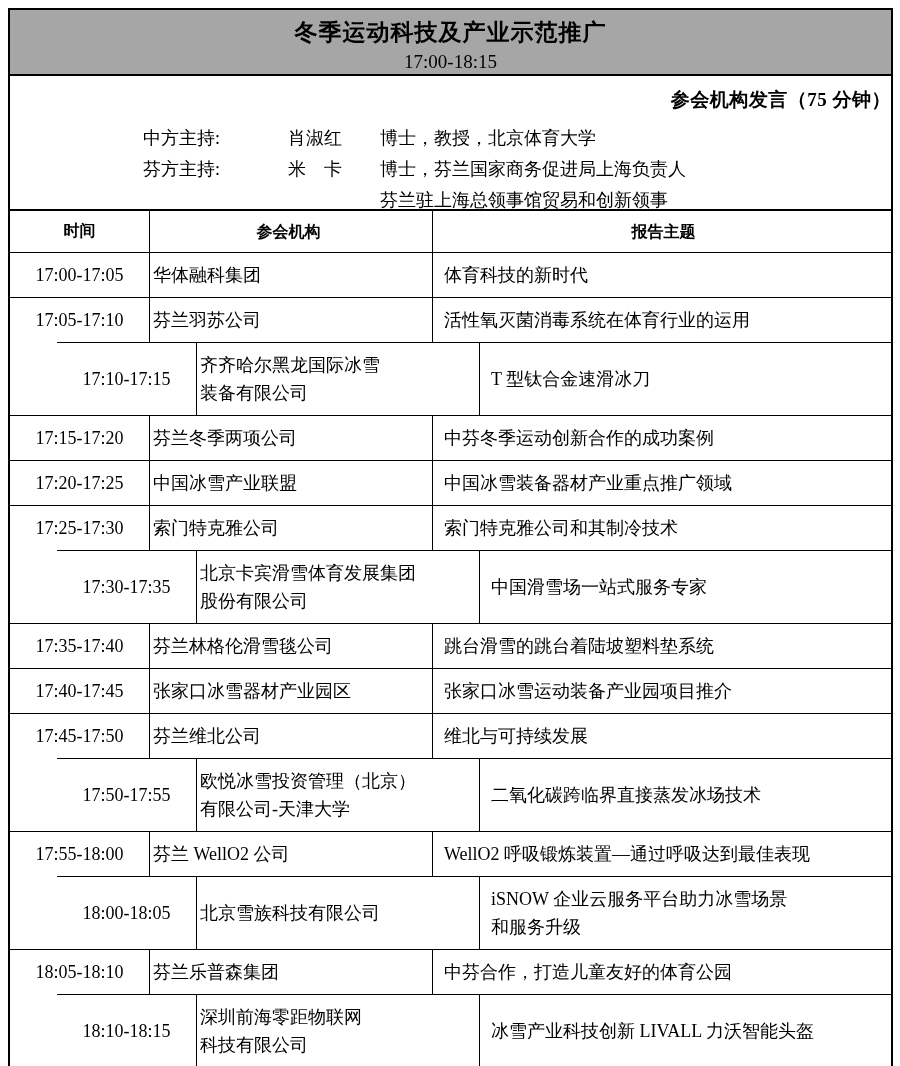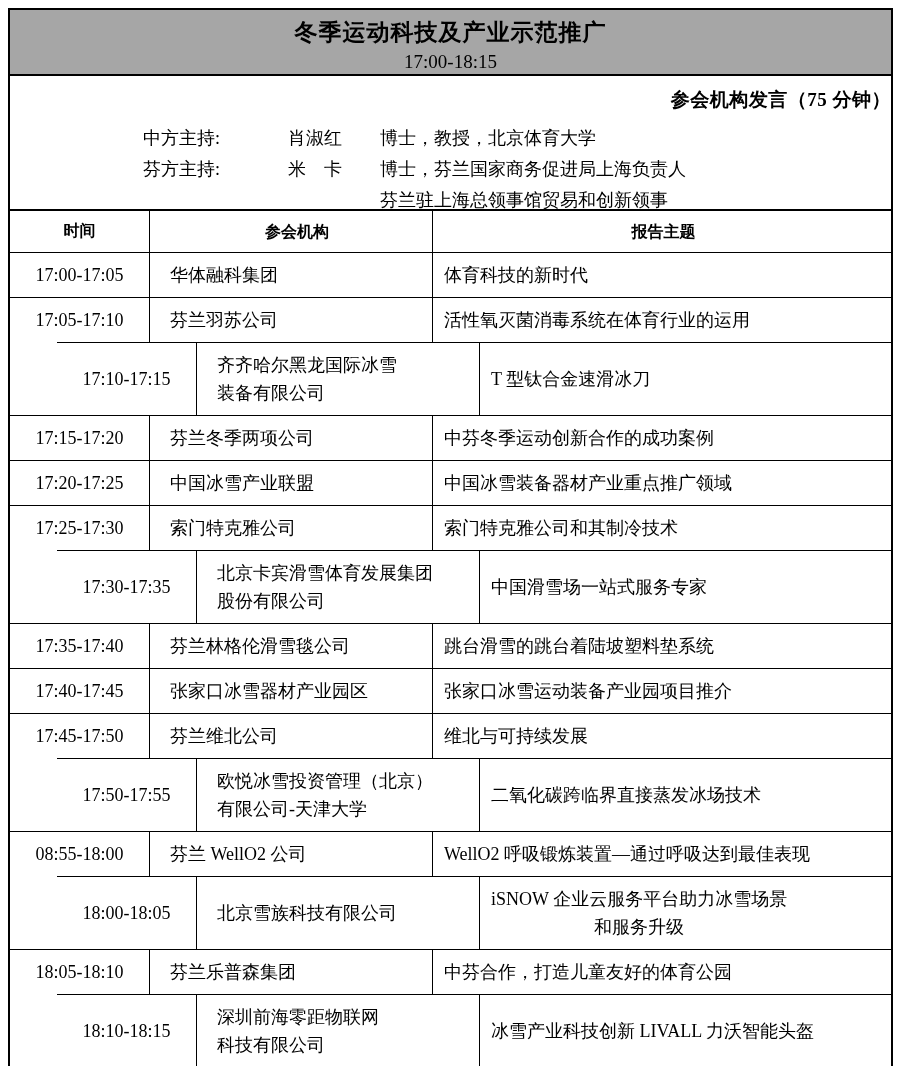--- a/index.html
+++ b/index.html
@@ -41,22 +41,22 @@
   .host-cont  { padding-left: 370px; font-size: 18px; line-height: 31px; }
 
   
   .thead { display: flex; height: 41px; font-weight: bold; font-size: 16px; }
   .thead .cell { display: flex; align-items: center; justify-content: center; }
   .trow { display: flex; border-top: 1.5px solid #000; font-size: 18px; }
   .row-s { height: 45px; }
   .row-d { height: 73px; margin-left: 47px; }
   .cell { display: flex; align-items: center; }
   .col-time  { width: 139px; justify-content: center; text-align: center; }
-  .col-org   { width: 283px; border-left: 1.5px solid #000; padding: 4px 8px 4px 20px; white-space: pre-line; line-height: 28px; }
-  .col-topic { flex: 1;      border-left: 1.5px solid #000; padding: 4px 8px 4px 11px; white-space: pre-line; line-height: 28px; text-align: center; }
+  .col-org   { width: 283px; border-left: 1.5px solid #000; padding: 4px 8px 4px 3px; white-space: pre-line; line-height: 28px; }
+  .col-topic { flex: 1;      border-left: 1.5px solid #000; padding: 4px 8px 4px 11px; white-space: pre-line; line-height: 28px; }
 </style>
 </head>
 <body>
 
 <div class="page">
   <div class="doc-table">
 
     <div class="band-header">
       <div class="band-title">冬季运动科技及产业示范推广</div>
       <div class="band-time">17:00-18:15</div>
@@ -137,21 +137,21 @@
       <div class="cell col-org">芬兰维北公司</div>
       <div class="cell col-topic">维北与可持续发展</div>
     </div>
     <div class="trow row-d">
       <div class="cell col-time">17:50-17:55</div>
       <div class="cell col-org">欧悦冰雪投资管理（北京）
 有限公司-天津大学</div>
       <div class="cell col-topic">二氧化碳跨临界直接蒸发冰场技术</div>
     </div>
     <div class="trow row-s">
-      <div class="cell col-time">08:55-18:00</div>
+      <div class="cell col-time">17:55-18:00</div>
       <div class="cell col-org">芬兰 WellO2 公司</div>
       <div class="cell col-topic">WellO2 呼吸锻炼装置—通过呼吸达到最佳表现</div>
     </div>
     <div class="trow row-d">
       <div class="cell col-time">18:00-18:05</div>
       <div class="cell col-org">北京雪族科技有限公司</div>
       <div class="cell col-topic">iSNOW 企业云服务平台助力冰雪场景
 和服务升级</div>
     </div>
     <div class="trow row-s">

